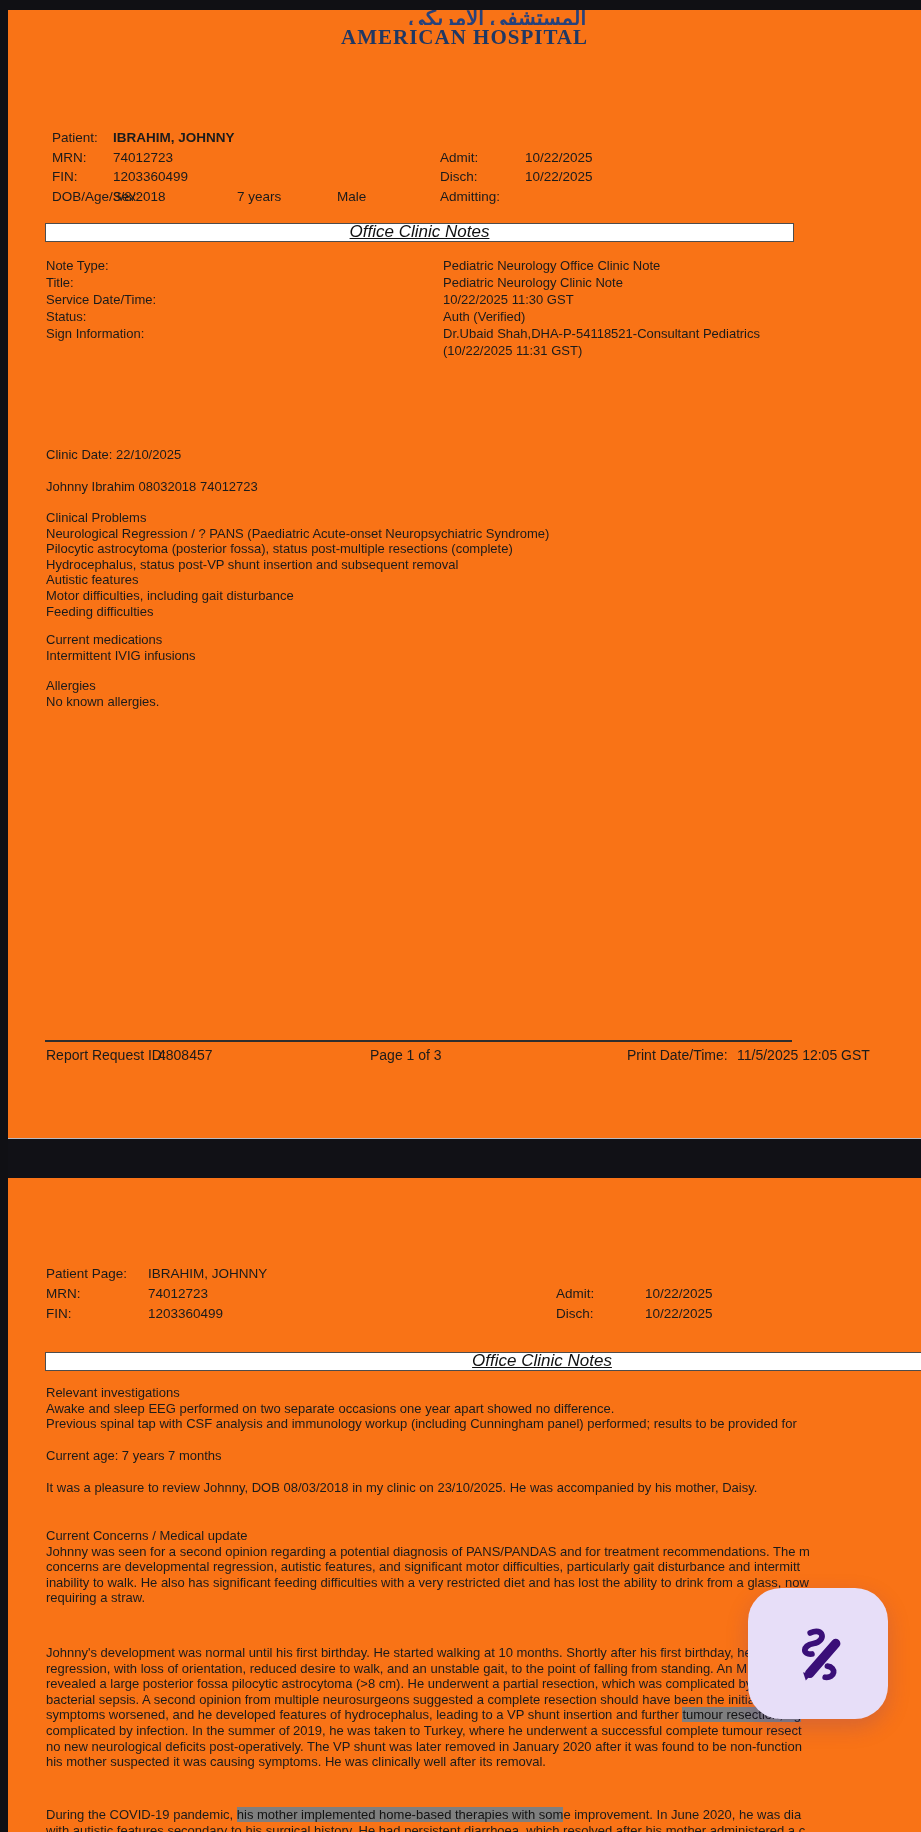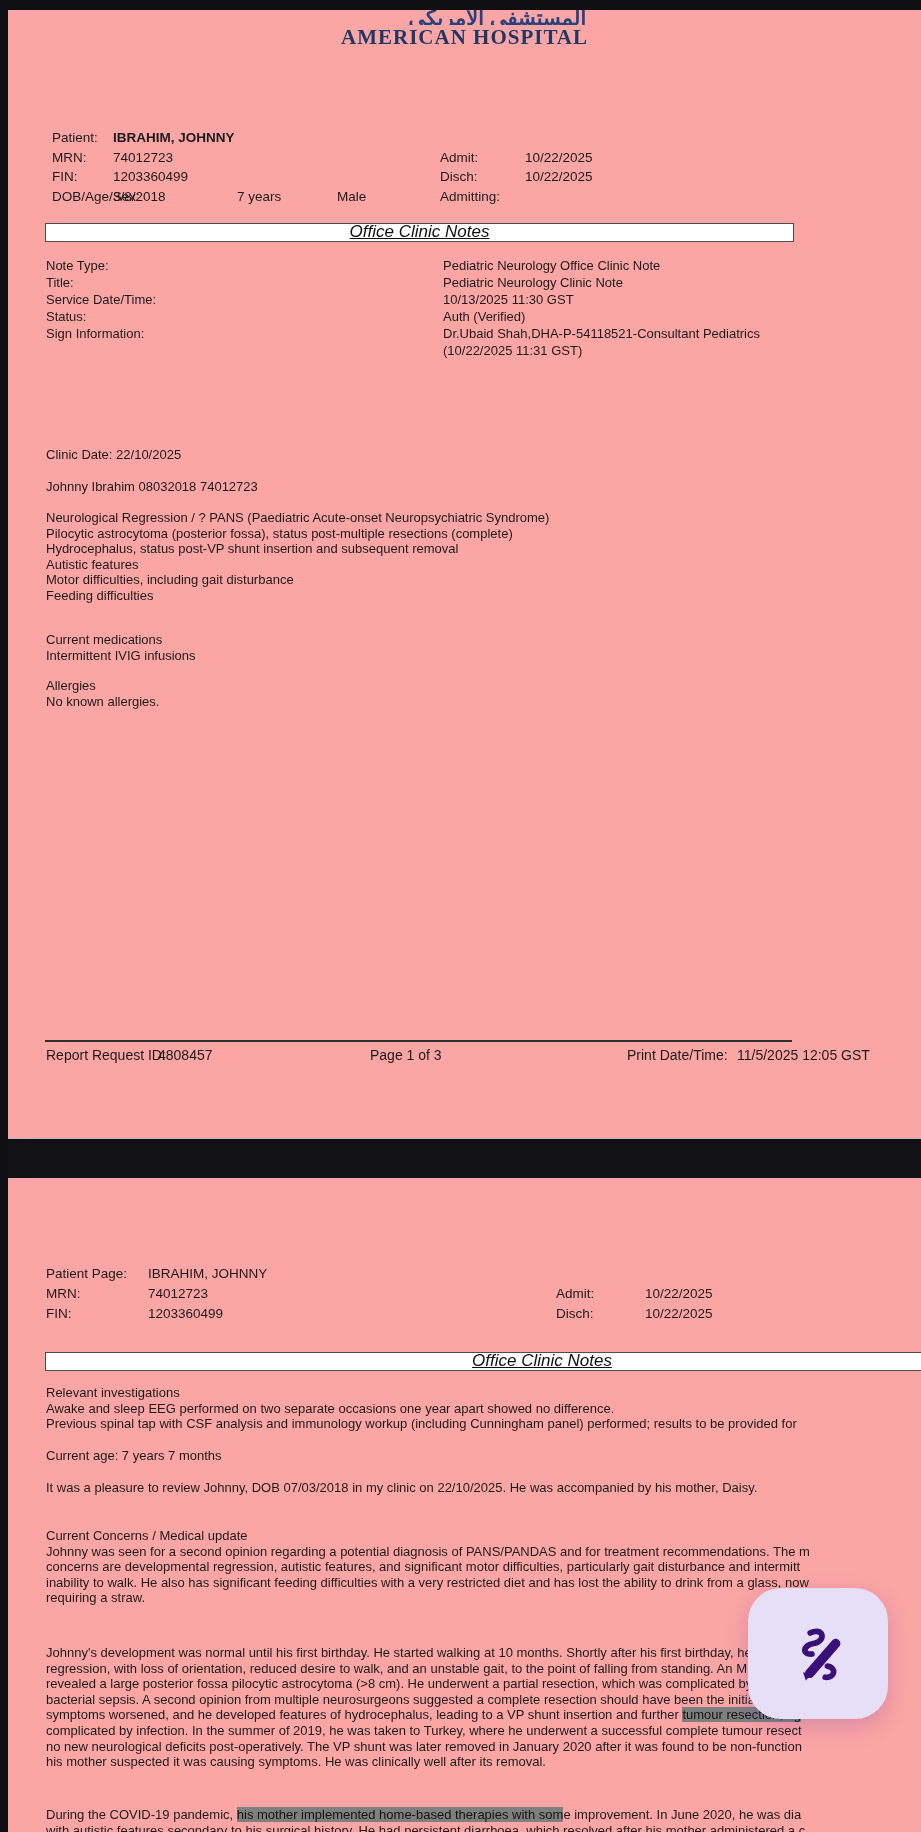--- a/index.html
+++ b/index.html
@@ -4,21 +4,21 @@
 <style>
   html,body{margin:0;padding:0;background:#111116;}
   .viewport{
     position:relative; width:921px; height:1832px; overflow:hidden;
     background:#111116;
     font-family:"Liberation Sans", sans-serif;
     color:#1b1b1b;
   }
   .bar-top{position:absolute;left:0;top:0;width:921px;height:10px;background:#101014;z-index:5;}
   .bar-left{position:absolute;left:0;top:0;width:8px;height:1832px;background:#101014;z-index:5;}
-  .page{position:absolute;left:8px;width:913px;background:#fca5a5;overflow:hidden;}
+  .page{position:absolute;left:8px;width:913px;background:#f97316;overflow:hidden;}
   .page1{top:10px;height:1128px;border-bottom:1px solid #b9b9c2;}
   .page2{top:1178px;height:654px;}
 
   
   .logo-ar{position:absolute;top:0;left:0;width:100%;height:15px;overflow:hidden;text-align:center;}
   .logo-ar span{position:absolute;bottom:-3px;left:50%;transform:translateX(-56px);
     font-size:21px;line-height:21px;font-weight:bold;color:#27427c;white-space:nowrap;}
   .logo-en{position:absolute;top:15px;left:0;width:100%;text-align:center;
     font-family:"Liberation Serif", serif;font-weight:bold;font-size:21px;
     letter-spacing:1px;color:#1f3864;}
@@ -103,41 +103,42 @@
     <div class="drow" style="top:247px">
       <span class="dl">Note Type:</span>
       <span class="dv">Pediatric Neurology Office Clinic Note</span>
     </div>
     <div class="drow" style="top:264px">
       <span class="dl">Title:</span>
       <span class="dv">Pediatric Neurology Clinic Note</span>
     </div>
     <div class="drow" style="top:281px">
       <span class="dl">Service Date/Time:</span>
-      <span class="dv">10/13/2025 11:30 GST</span>
+      <span class="dv">10/22/2025 11:30 GST</span>
     </div>
     <div class="drow" style="top:298px">
       <span class="dl">Status:</span>
       <span class="dv">Auth (Verified)</span>
     </div>
     <div class="drow" style="top:315px">
       <span class="dl">Sign Information:</span>
       <span class="dv">Dr.Ubaid Shah,DHA-P-54118521-Consultant Pediatrics</span>
     </div>
     <div class="drow" style="top:332px">
       <span class="dv">(10/22/2025 11:31 GST)</span>
     </div>
 
     <div class="para" style="top:437px">
       <div class="tl"><span>Clinic Date: 22/10/2025</span></div>
     </div>
     <div class="para" style="top:469px">
       <div class="tl"><span>Johnny Ibrahim 08032018 74012723</span></div>
     </div>
     <div class="para" style="top:500px">
+        <div class="tl"><span>Clinical Problems</span></div>
         <div class="tl"><span>Neurological Regression / ? PANS (Paediatric Acute-onset Neuropsychiatric Syndrome)</span></div>
         <div class="tl"><span>Pilocytic astrocytoma (posterior fossa), status post-multiple resections (complete)</span></div>
         <div class="tl"><span>Hydrocephalus, status post-VP shunt insertion and subsequent removal</span></div>
         <div class="tl"><span>Autistic features</span></div>
         <div class="tl"><span>Motor difficulties, including gait disturbance</span></div>
         <div class="tl"><span>Feeding difficulties</span></div>
       </div>
     <div class="para" style="top:622px">
         <div class="tl"><span>Current medications</span></div>
         <div class="tl"><span>Intermittent IVIG infusions</span></div>
@@ -182,21 +183,21 @@
 
     <div class="para" style="top:207px">
         <div class="tl"><span>Relevant investigations</span></div>
         <div class="tl"><span>Awake and sleep EEG performed on two separate occasions one year apart showed no difference.</span></div>
         <div class="tl"><span>Previous spinal tap with CSF analysis and immunology workup (including Cunningham panel) performed; results to be provided for</span></div>
       </div>
     <div class="para" style="top:270px">
         <div class="tl"><span>Current age: 7 years 7 months</span></div>
       </div>
     <div class="para" style="top:302px">
-        <div class="tl"><span>It was a pleasure to review Johnny, DOB 07/03/2018 in my clinic on 22/10/2025. He was accompanied by his mother, Daisy.</span></div>
+        <div class="tl"><span>It was a pleasure to review Johnny, DOB 08/03/2018 in my clinic on 23/10/2025. He was accompanied by his mother, Daisy.</span></div>
       </div>
     <div class="para" style="top:350px">
         <div class="tl"><span>Current Concerns / Medical update</span></div>
         <div class="tl"><span>Johnny was seen for a second opinion regarding a potential diagnosis of PANS/PANDAS and for treatment recommendations. The m</span></div>
         <div class="tl"><span>concerns are developmental regression, autistic features, and significant motor difficulties, particularly gait disturbance and intermitt</span></div>
         <div class="tl"><span>inability to walk. He also has significant feeding difficulties with a very restricted diet and has lost the ability to drink from a glass, now</span></div>
         <div class="tl"><span>requiring a straw.</span></div>
       </div>
     <div class="para" style="top:467px">
         <div class="tl"><span>Johnny's development was normal until his first birthday. He started walking at 10 months. Shortly after his first birthday, he experien</span></div>

